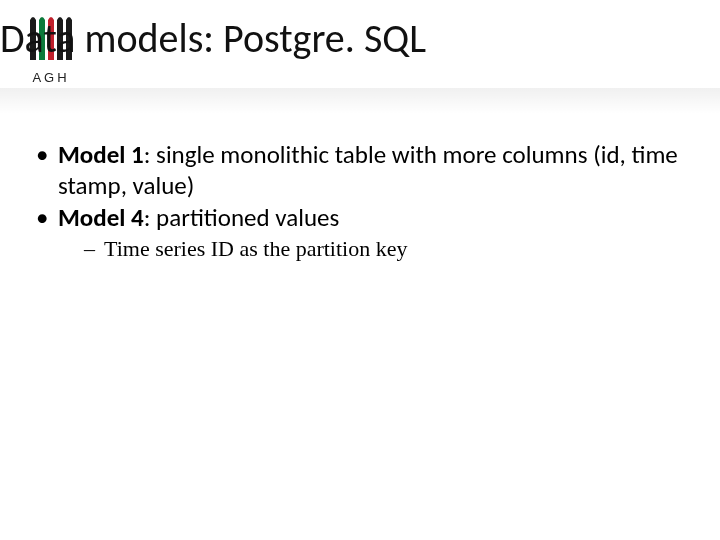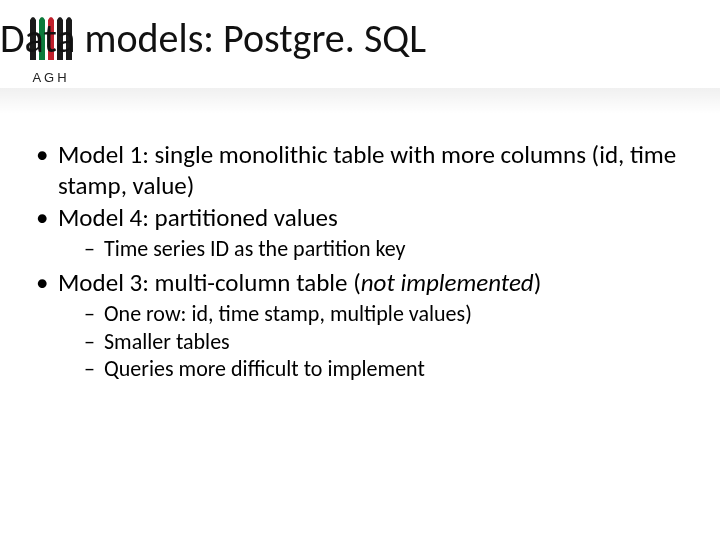--- a/index.html
+++ b/index.html
@@ -74,33 +74,34 @@
     left: 2px;
     top: 0;
     font-size: 25px;
     line-height: 1.22;
   }
   ul.sub {
     list-style: none;
     margin: 2px 0 6px 0;
     padding: 0 0 0 26px;
     font-size: 22px;
+    font-family: Liberation Serif, serif;
   }
   ul.sub > li {
     position: relative;
     padding-left: 20px;
     margin-bottom: 1px;
   }
   ul.sub > li::before {
     content: "–";
     position: absolute;
     left: 0;
     top: 0;
   }
-  .b { font-weight: 400; }
+  .b { font-weight: 700; }
   .i { font-style: italic; }
 </style>
 </head>
 <body>
 <div class="slide">
 
   <div class="logo">
     <svg width="50" height="48" viewBox="0 0 50 48">
       <rect x="4" y="6" width="6" height="40" fill="#1a1a1a"></rect>
       <rect x="13" y="6" width="6" height="40" fill="#0b7a3b"></rect>
@@ -123,24 +124,16 @@
     <ul class="top">
       <li>
         <span class="b">Model 1</span><span>: single monolithic table with more columns (id, time stamp, value)</span>
       </li>
       <li>
         <span class="b">Model 4</span><span>: partitioned values</span>
         <ul class="sub">
           <li>Time series ID as the partition key</li>
         </ul>
       </li>
-      <li>
-        <span class="b">Model 3</span><span>: multi-column table (</span><span class="i">not implemented</span><span>)</span>
-        <ul class="sub">
-          <li>One row: id, time stamp, multiple values)</li>
-          <li>Smaller tables</li>
-          <li>Queries more difficult to implement</li>
-        </ul>
-      </li>
     </ul>
   </div>
 
 </div>
 
 </body></html>

